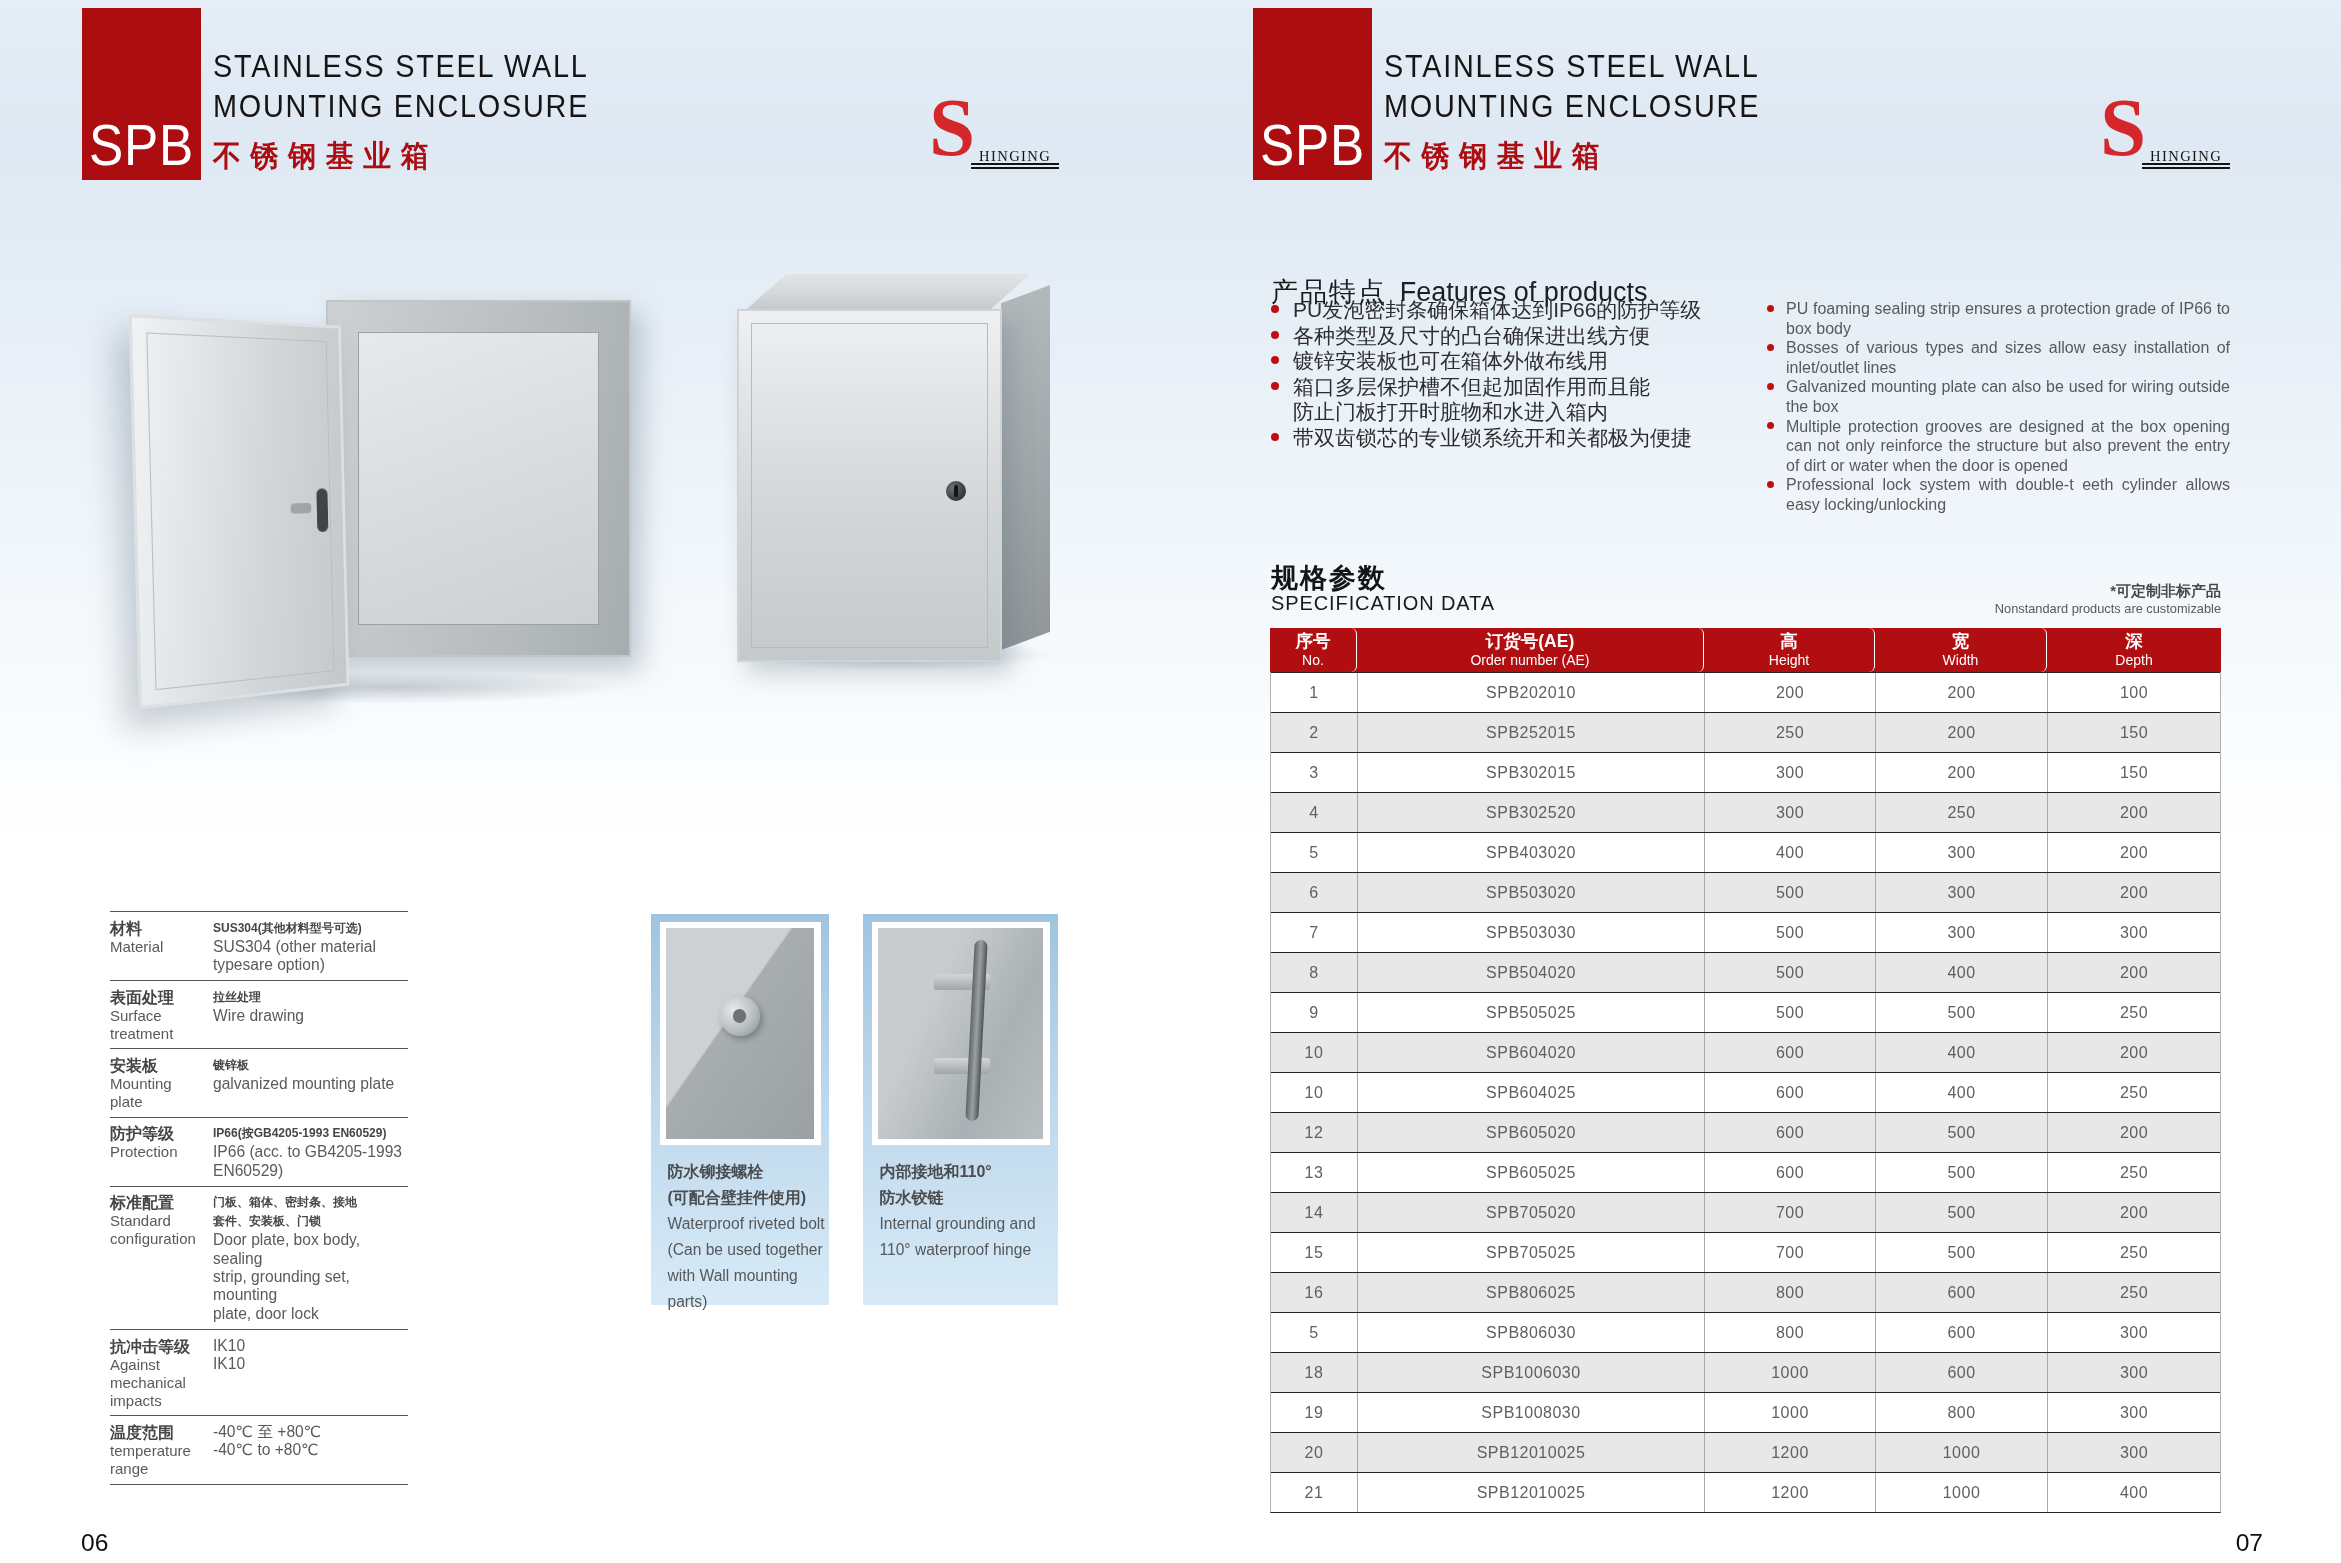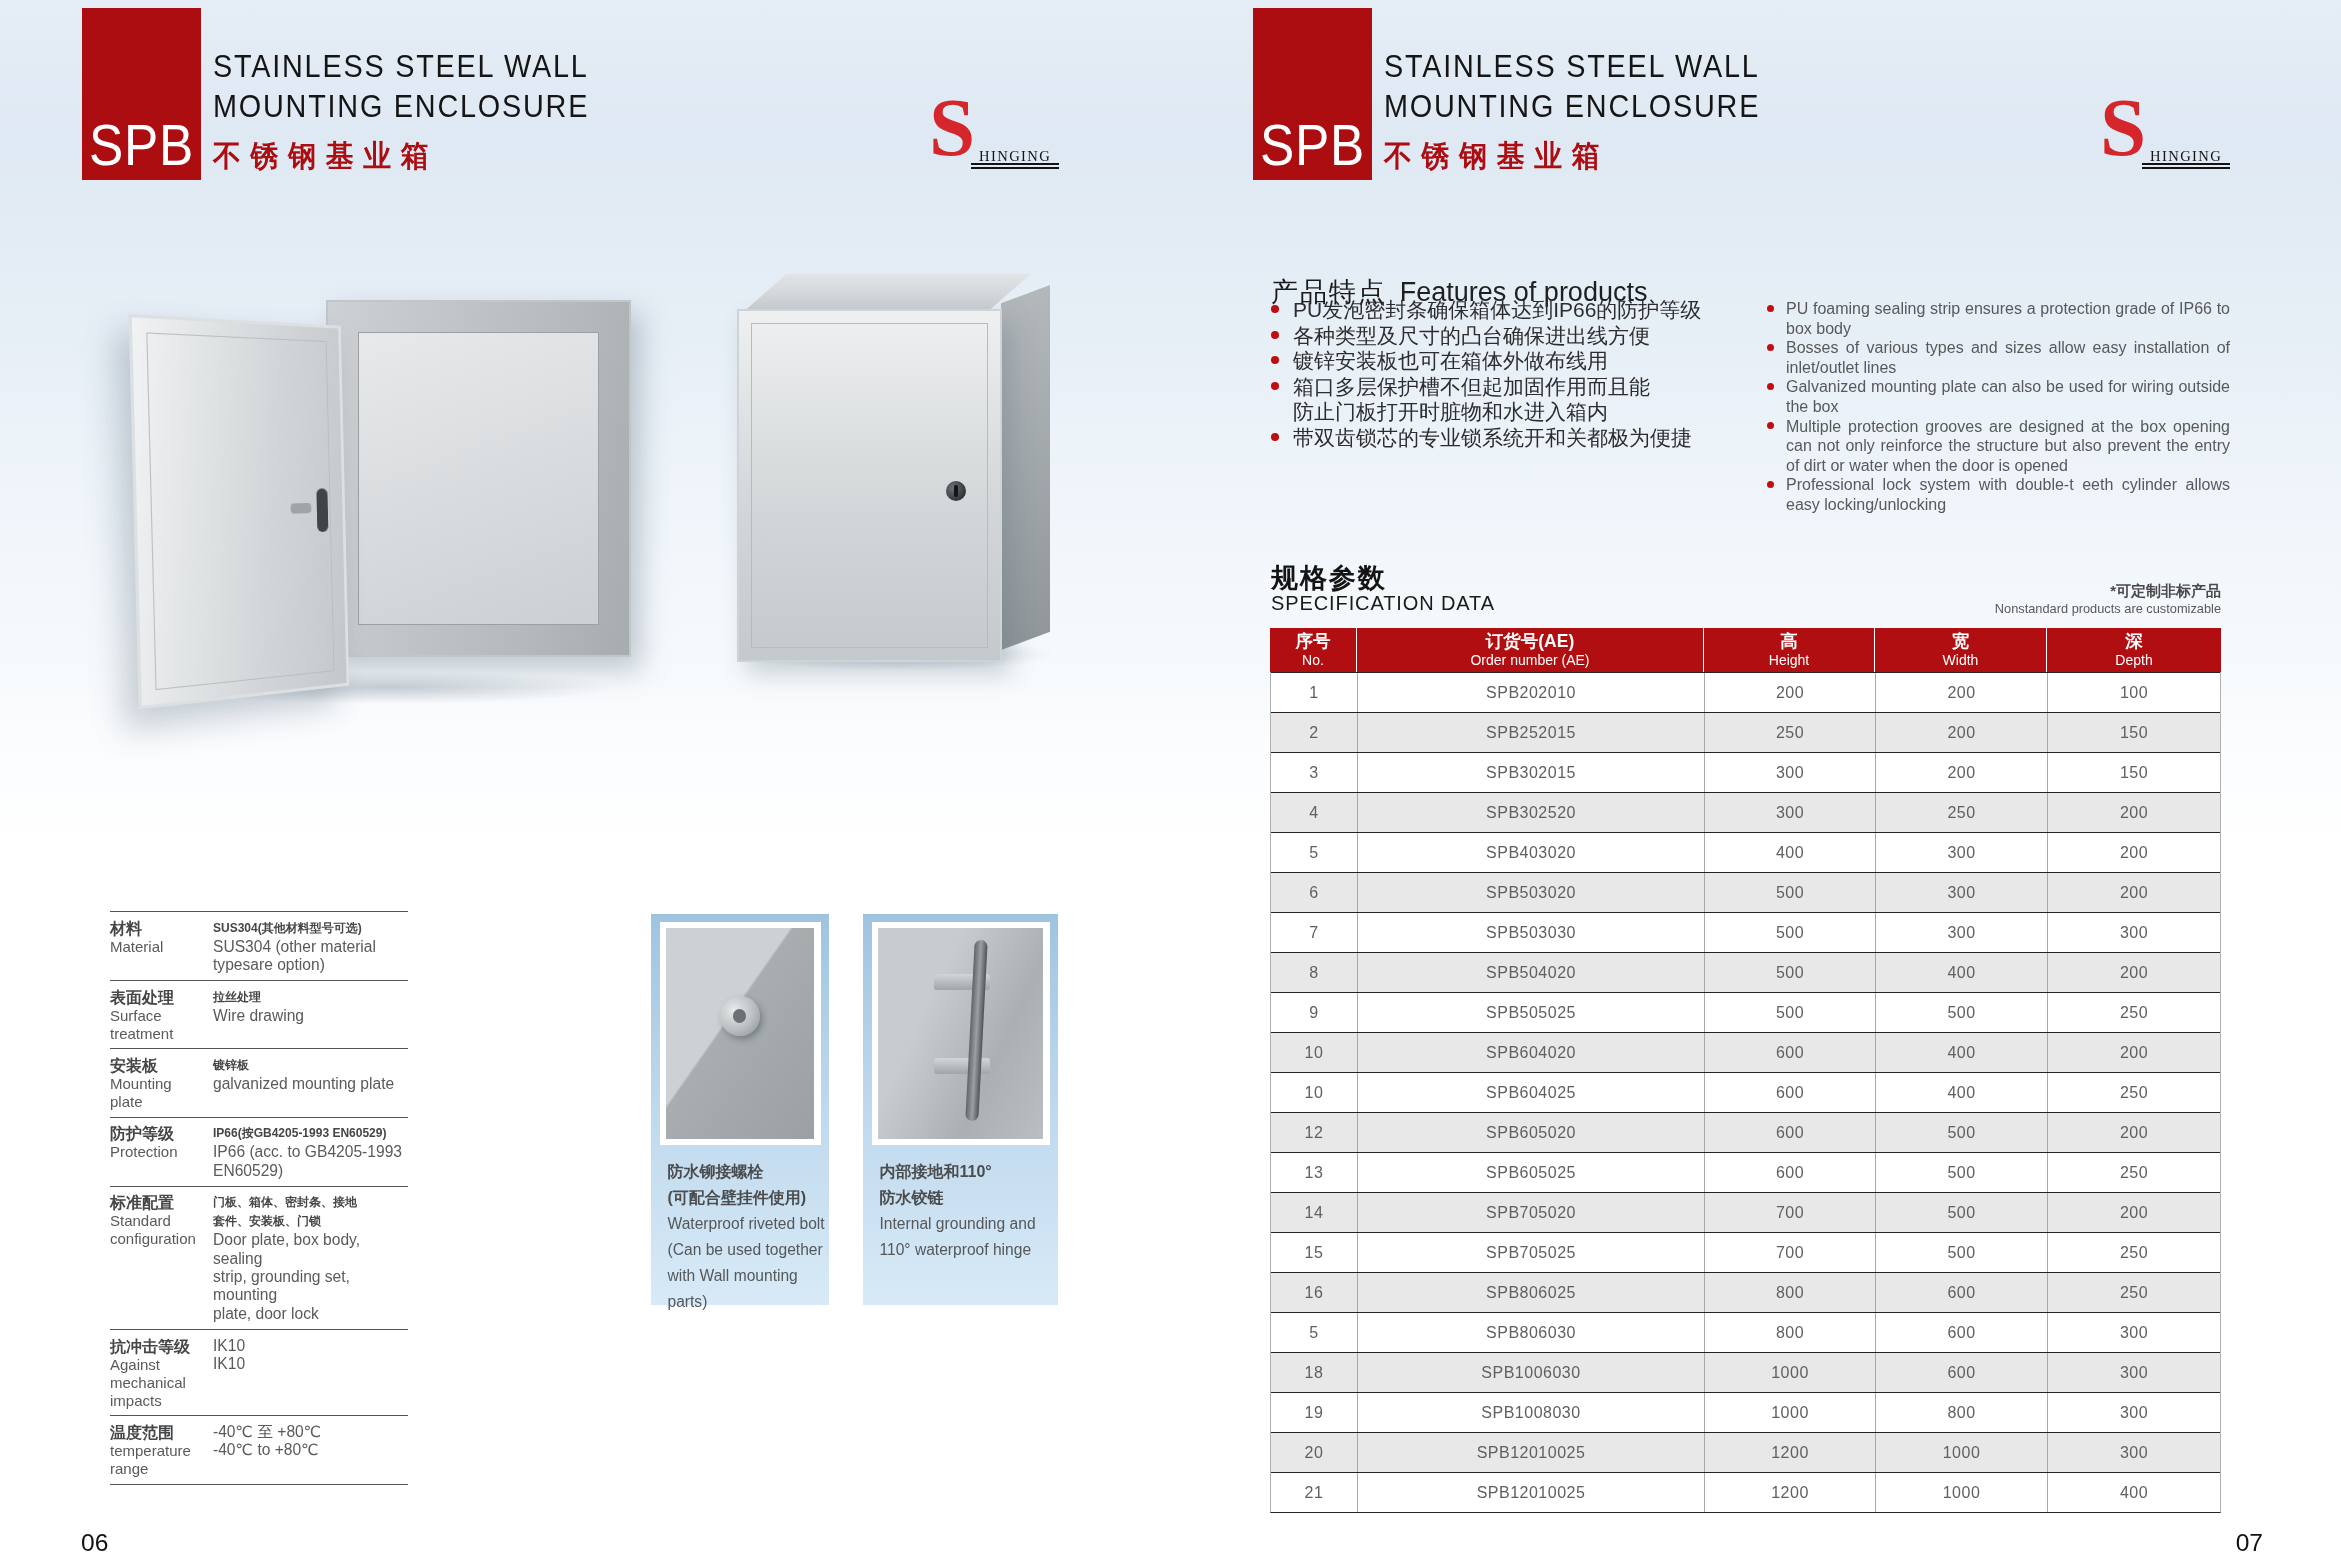--- a/index.html
+++ b/index.html
@@ -110,21 +110,21 @@
   
   .spec-h-cn { position:absolute; left:100px; top:560px; font-size:27px; font-weight:bold; color:#141414; letter-spacing:1.9px; }
   .spec-h-en { position:absolute; left:100px; top:592px; font-size:20px; color:#1a1a1a; letter-spacing:0.9px; }
   .spec-note { position:absolute; right:121px; top:581px; text-align:right; }
   .note-cn { font-size:15px; font-weight:bold; color:#4a4a4c; line-height:19px; }
   .note-en { font-size:12.8px; color:#58595b; line-height:17px; }
 
   
   .dtable { position:absolute; left:99px; top:628px; width:951px; }
   .thead { display:flex; height:44px; background:#B00E11; }
-  .th { display:flex; flex-direction:column; justify-content:center; align-items:center; color:#fff; border-right:1.4px solid #fff; }
+  .th { display:flex; flex-direction:column; justify-content:center; align-items:center; color:#fff; border-right:1.4px solid #fff;border-radius:6px; }
   .th:last-child { border-right:none; }
   .th .cn { font-size:17.5px; font-weight:bold; line-height:21px; }
   .th .en { font-size:14px; line-height:17px; }
   .c-no { width:87px; } .c-order { width:347px; } .c-h { width:171px; } .c-w { width:172px; } .c-d { flex:1; }
   .tbody { border-bottom:1.4px solid #242424; border-left:0.9px solid #b0b0b0; border-right:0.9px solid #b0b0b0; }
   .srow { display:flex; height:40px; border-top:1.4px solid #242424; background:#fff; }
   .srow:nth-of-type(even) { background:#e8e8e8; }
   .td { display:flex; align-items:center; justify-content:center; font-size:16px; color:#5f6062;
         letter-spacing:0.5px; border-right:0.9px solid #a9a9a9; }
   .td:last-child { border-right:none; }

